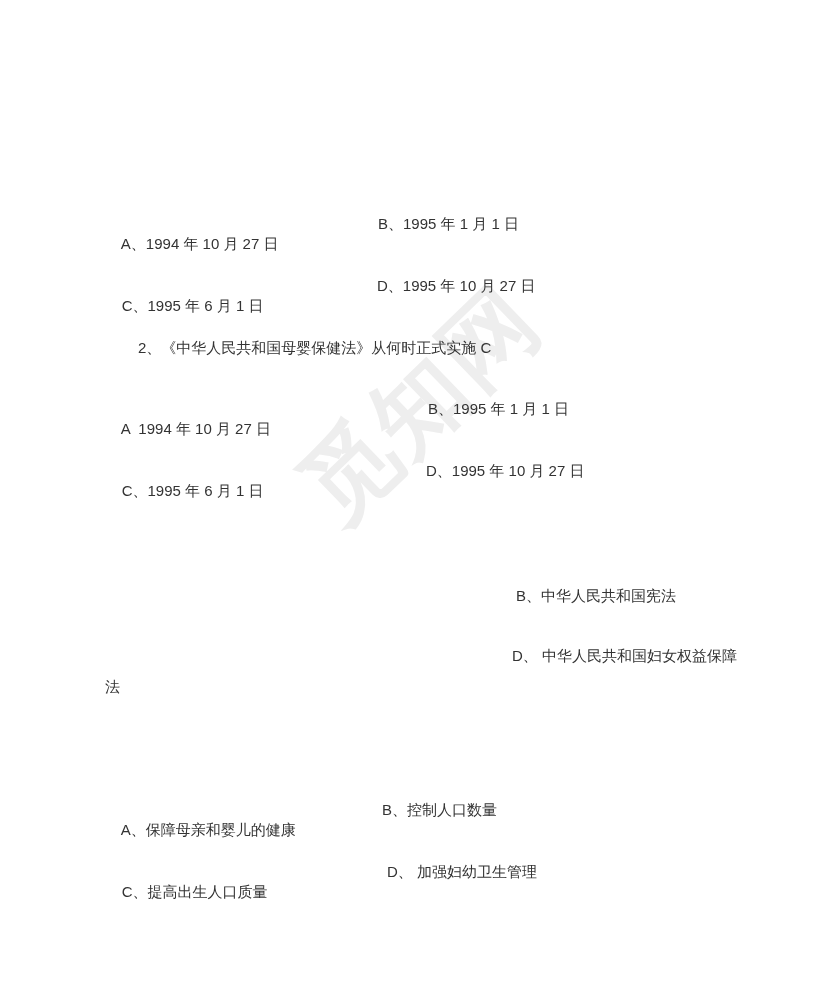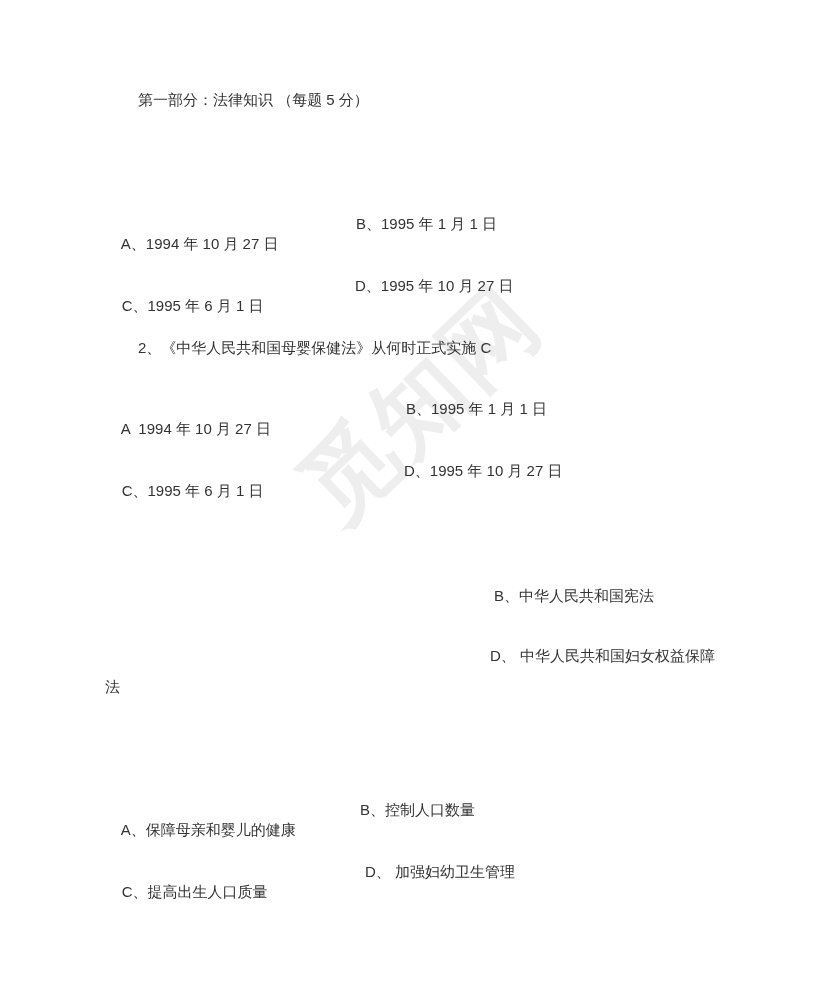--- a/index.html
+++ b/index.html
@@ -38,33 +38,33 @@
     font-size: 15px;
     line-height: 20px;
     white-space: pre;
     z-index: 1;
   }
   .line .opt-second {
     position: absolute;
     top: 0;
     text-indent: 0;
     white-space: pre;
+    margin-left: 22px;
   }
   .cont {
     text-indent: 0;
   }
 </style>
 </head>
 <body>
 
 <div class="page">
 
   <div class="watermark" style="color: rgb(238, 238, 238);">觅知网</div>
 
-  <div class="line" style="top:90px">第一部分：法律知识 （每题 5 分）</div>
 
   <div class="line" style="top:214px">
     <span>A、1994 年 10 月 27 日</span>
     <span class="opt-second" style="left:356px">B、1995 年 1 月 1 日</span>
   </div>
   <div class="line" style="top:276px">
     <span>C、1995 年 6 月 1 日</span>
     <span class="opt-second" style="left:355px">D、1995 年 10 月 27 日</span>
   </div>
 

